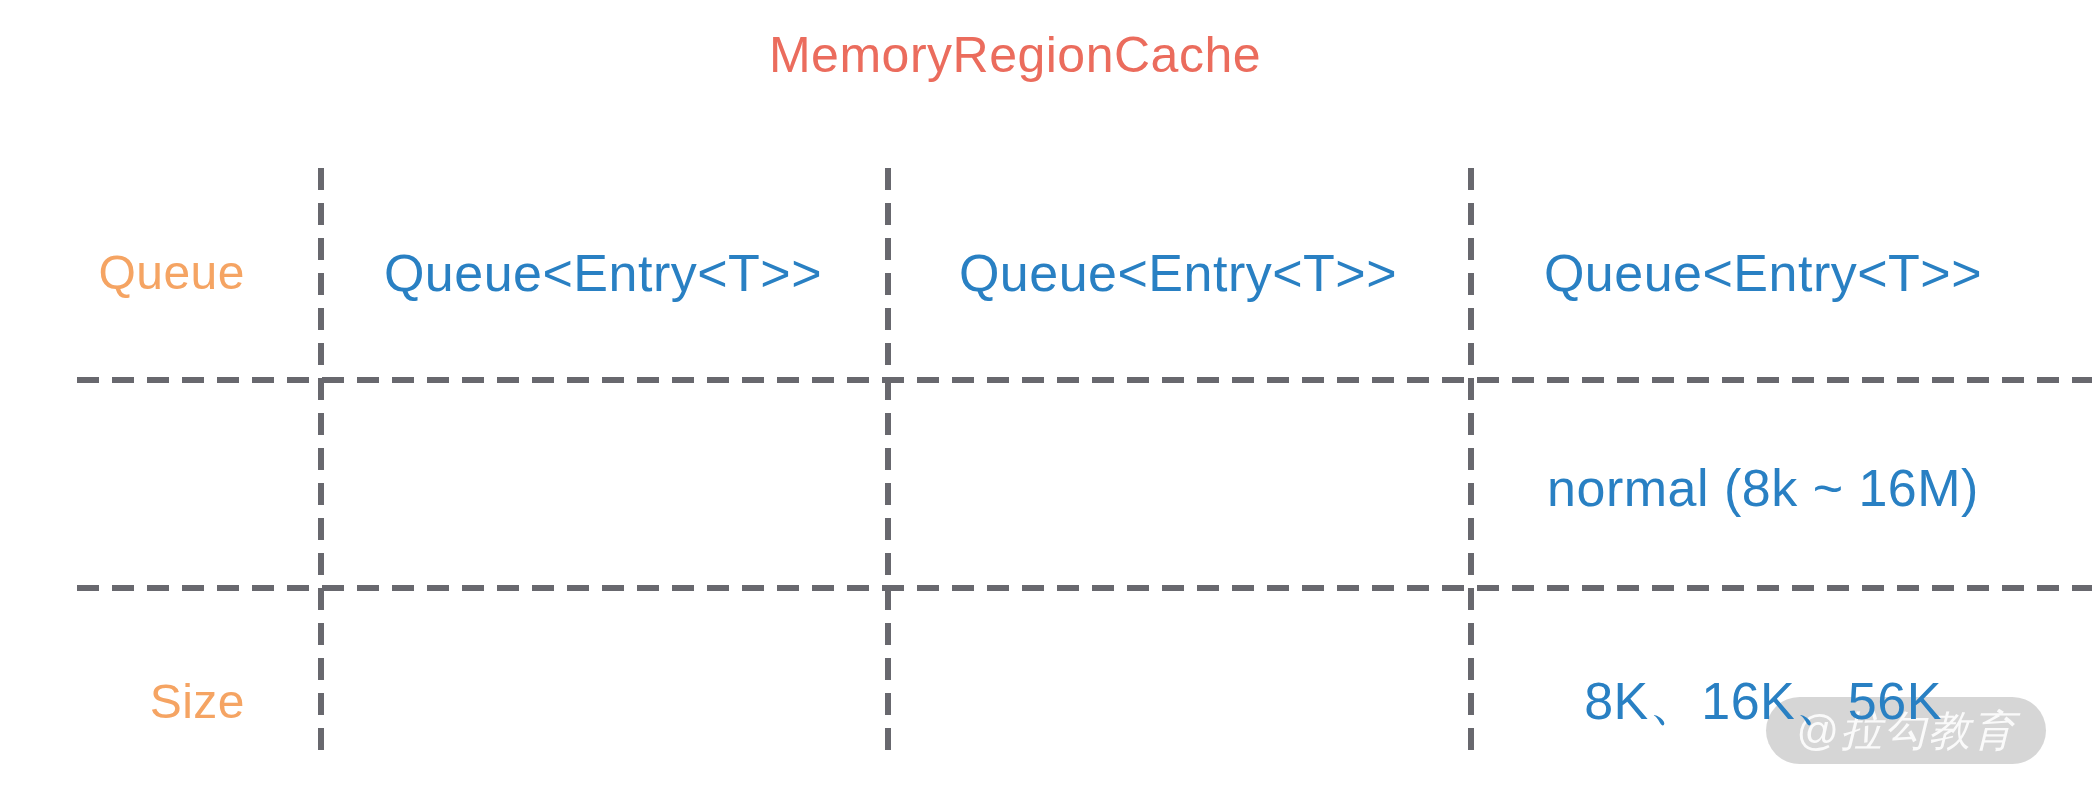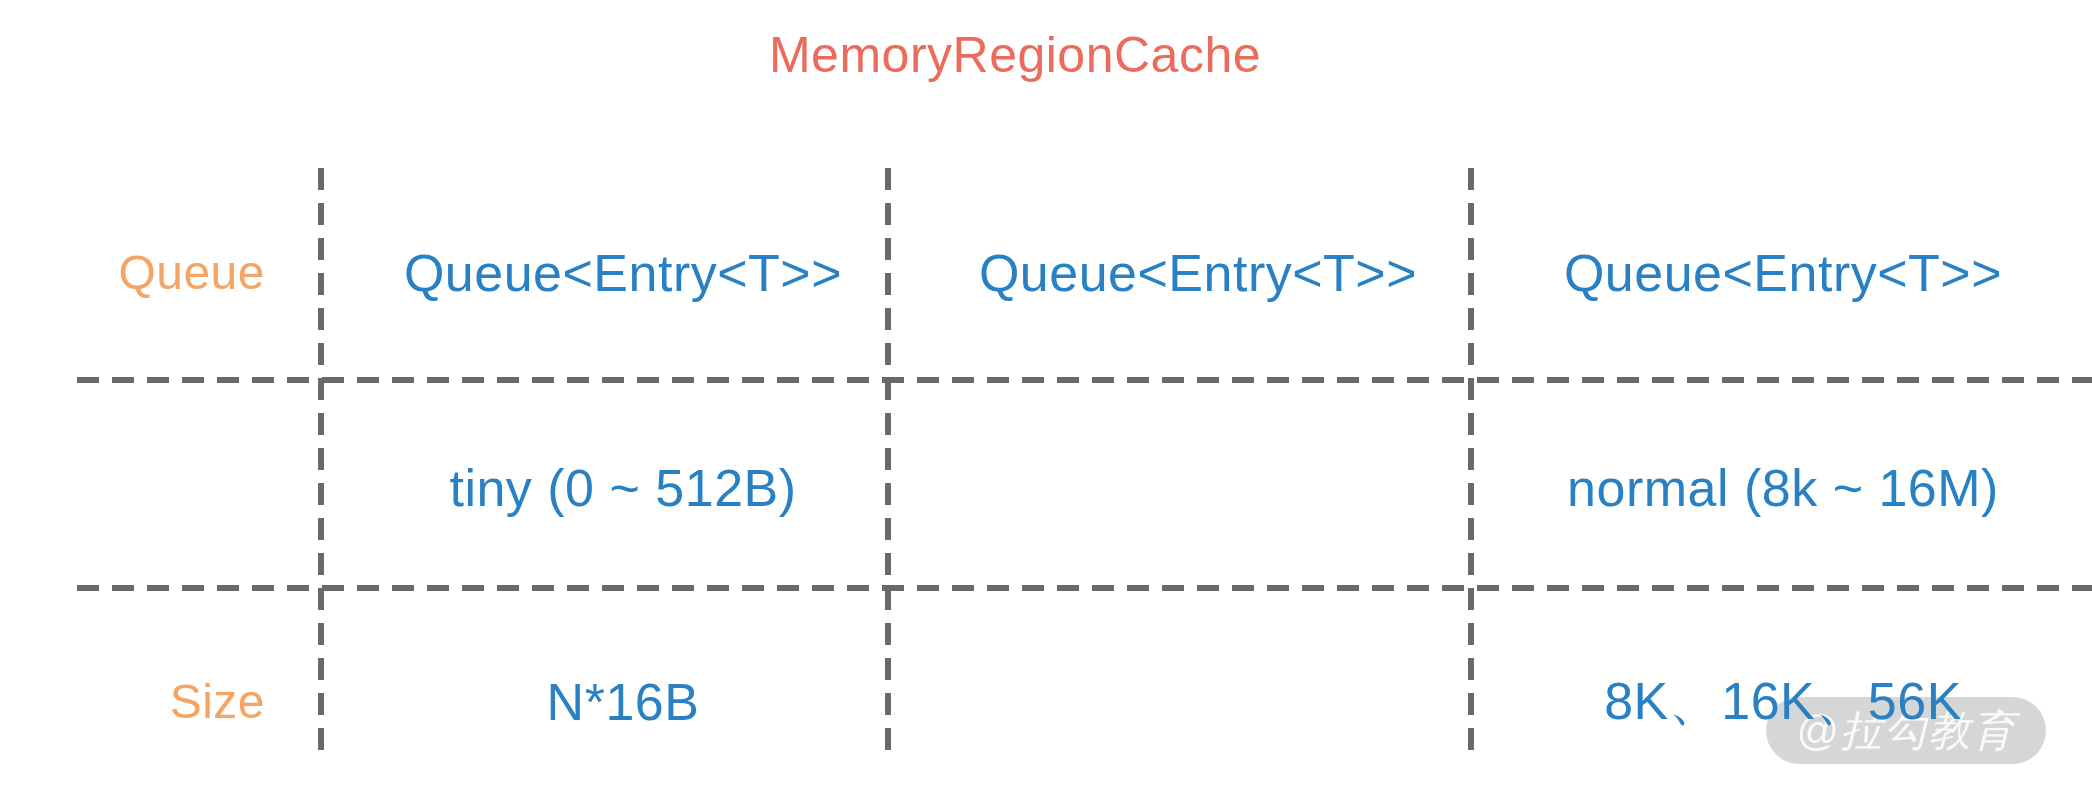--- a/index.html
+++ b/index.html
@@ -68,21 +68,20 @@
   .cell {
     position: absolute;
     display: flex;
     align-items: center;
     justify-content: center;
     font-size: 52px;
     letter-spacing: 0.5px;
     color: var(--cell-text-color);
     white-space: nowrap;
     z-index: 2;
-    margin-left: 20px;
   }
   .row-label {
     justify-content: flex-end;
     font-size: 48px;
     color: var(--row-label-color);
     left: 0;
     width: 245px;
   }
   .r1 { top: 168px; height: 209px; }
   .r2 { top: 377px; height: 208px; padding-top: 14px; }
@@ -126,20 +125,18 @@
 
   <div class="watermark">
     <span>@拉勾教育</span>
   </div>
 
   <div class="cell row-label r1">Queue</div>
   <div class="cell r1 c1">Queue&lt;Entry&lt;T&gt;&gt;</div>
   <div class="cell r1 c2">Queue&lt;Entry&lt;T&gt;&gt;</div>
   <div class="cell r1 c3">Queue&lt;Entry&lt;T&gt;&gt;</div>
 
-  <div class="cell r2 c1">tiny (0 ~ 512B)</div>
   <div class="cell r2 c3">normal (8k ~ 16M)</div>
 
   <div class="cell row-label r3">Size</div>
-  <div class="cell r3 c1">N*16B</div>
   <div class="cell r3 c3">8K、16K、56K</div>
 
 </div>
 
 </body></html>

